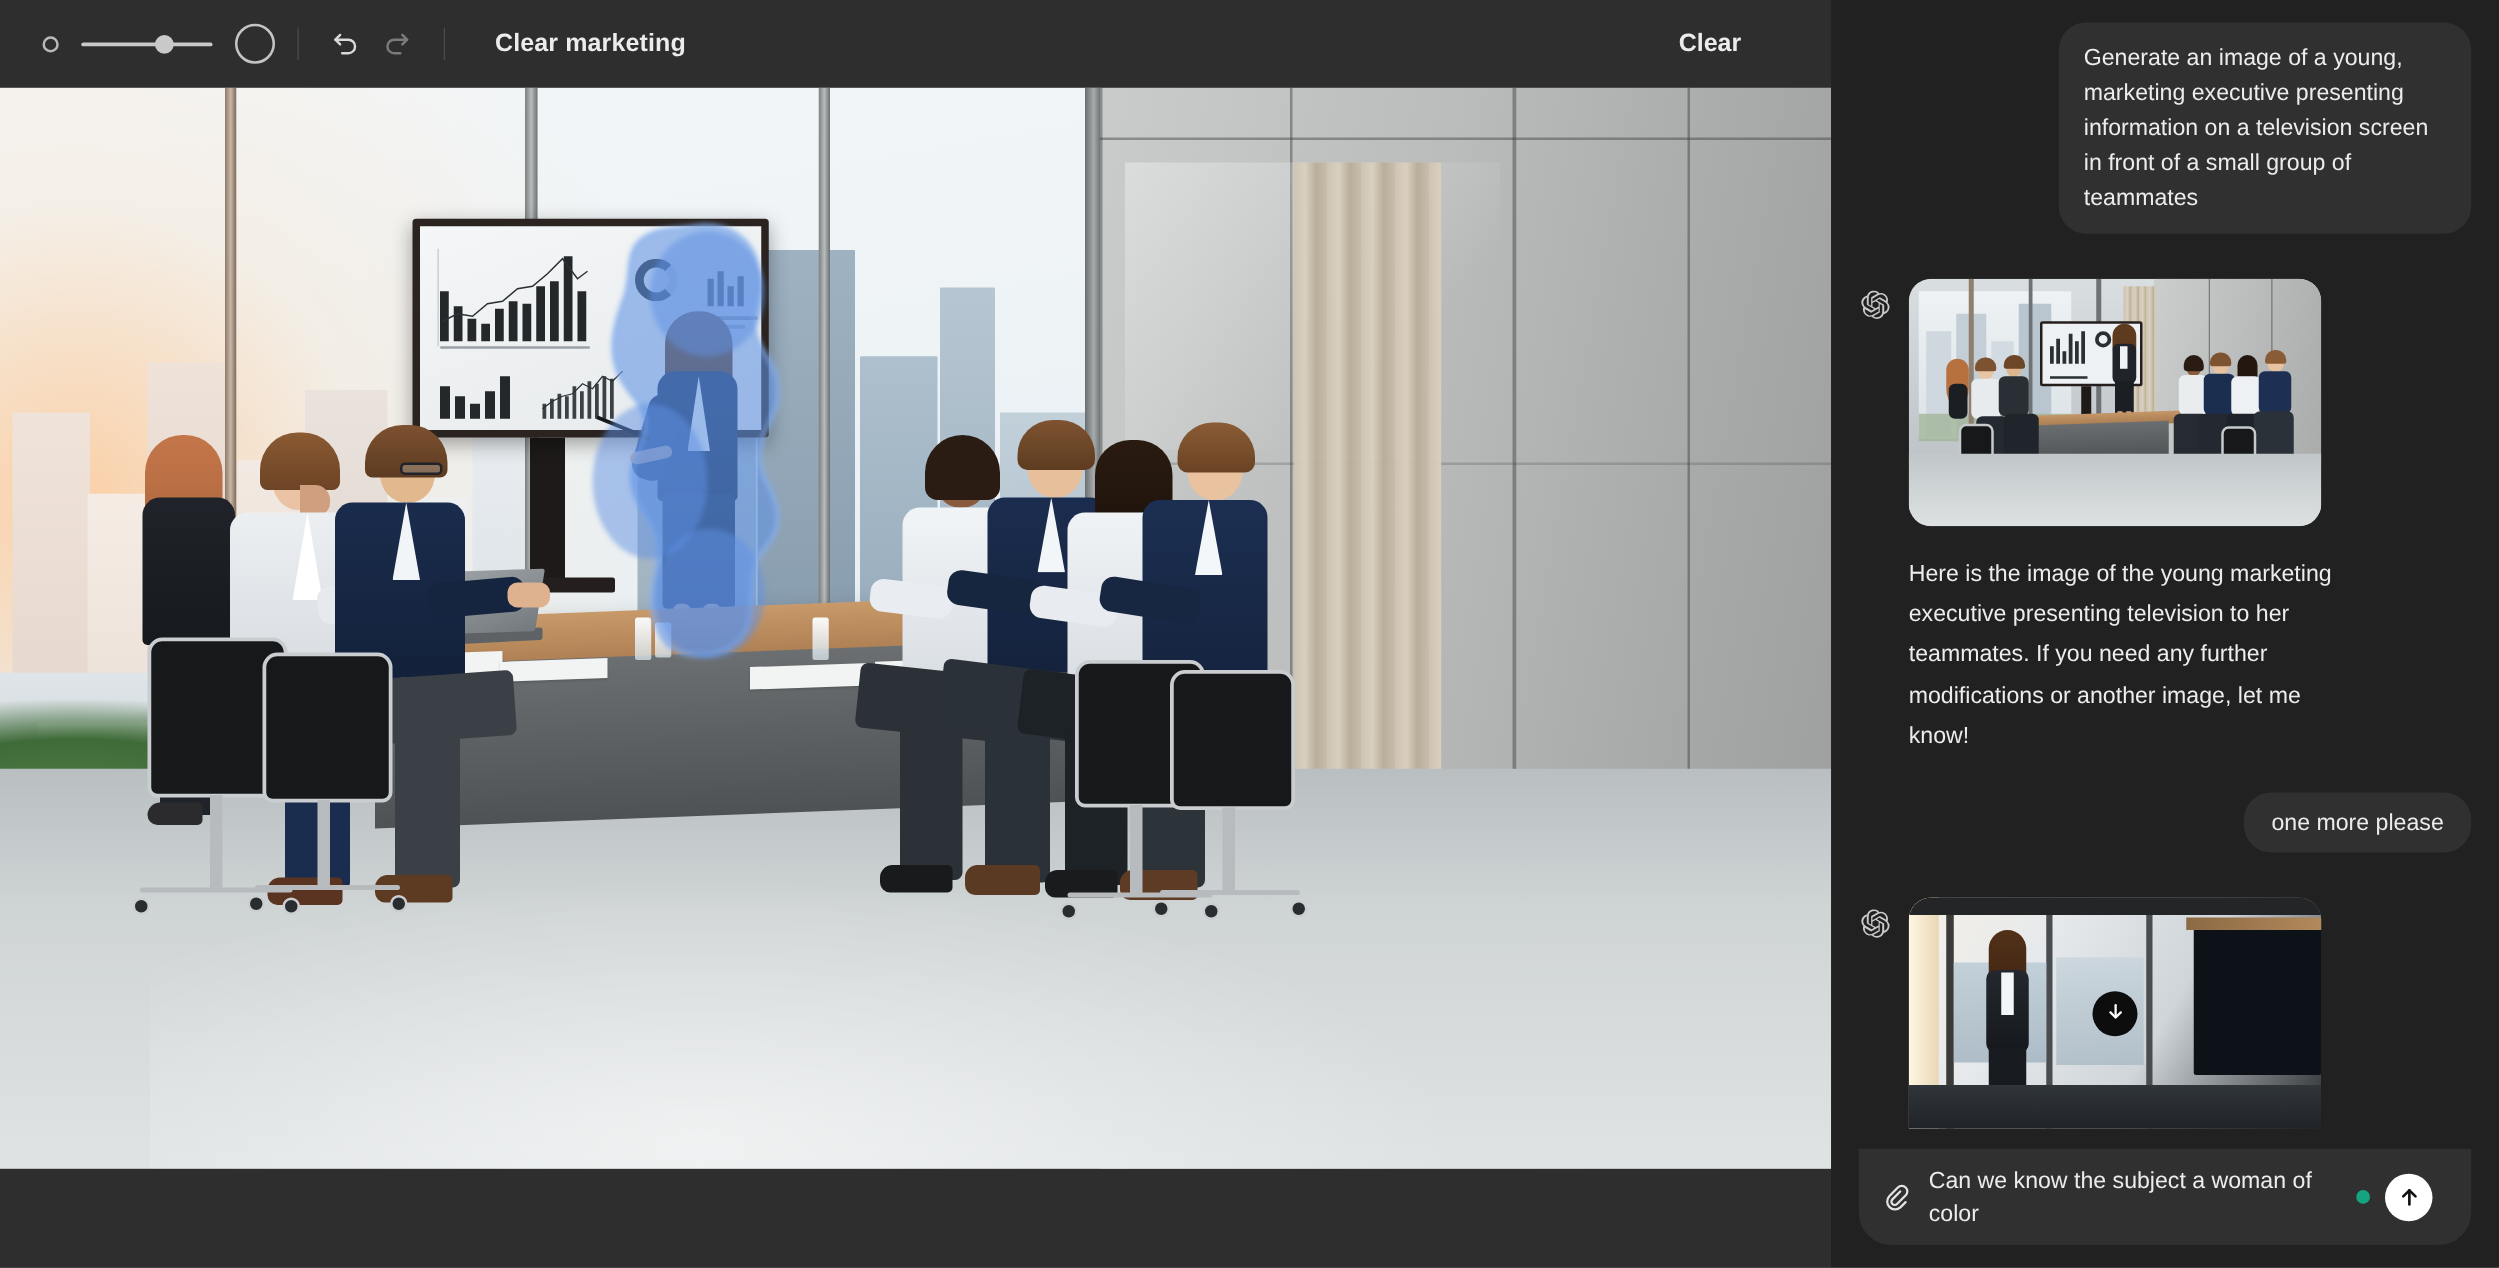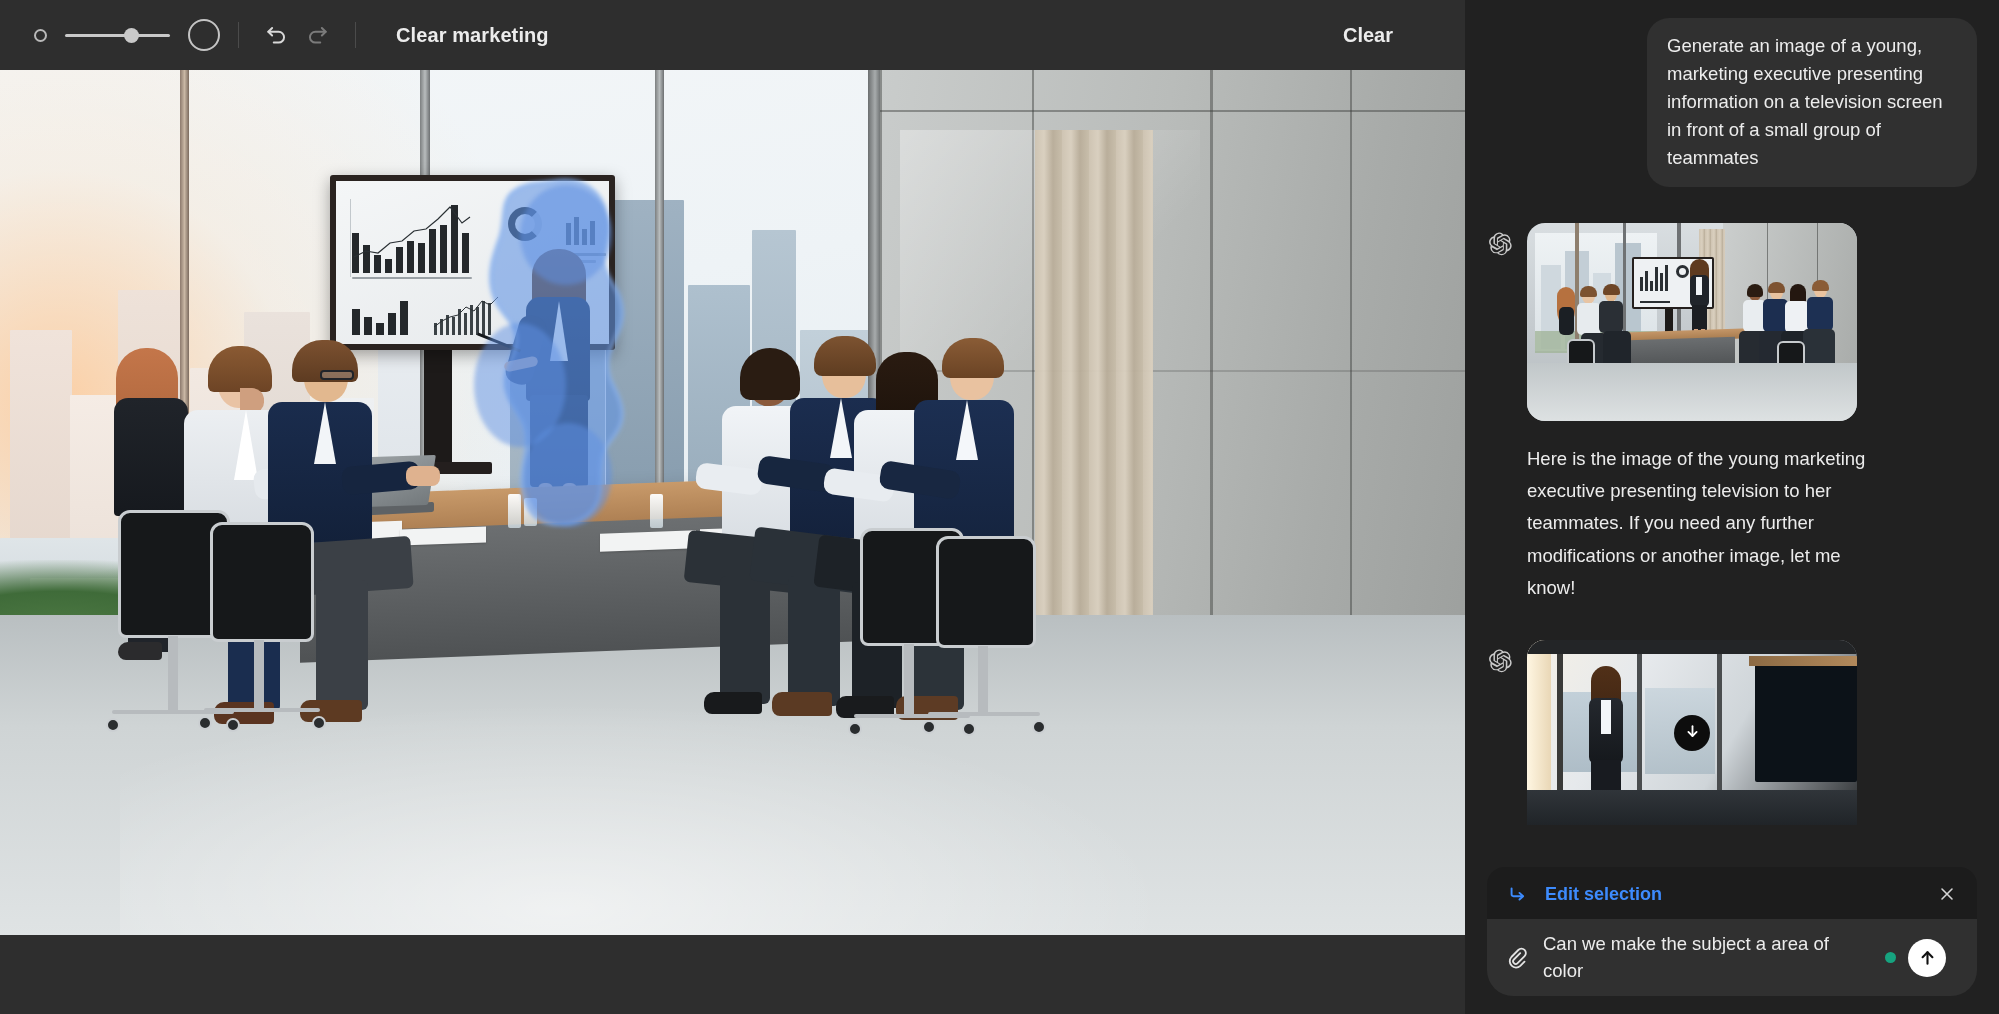--- a/index.html
+++ b/index.html
@@ -777,20 +777,21 @@
 
               <div style="position:absolute;left:0;top:140px;width:330px;height:58px;
                           background:linear-gradient(180deg,#c1c7c9,#dde1e2);"></div>
             </div>
           </div>
 
           <div class="assistant-text">Here is the image of the young marketing executive presenting television to her teammates. If you need any further modifications or another image, let me know!</div>
         </div>
       </div>
 
+      <div class="user-msg-2">one more please</div>
 
       <div class="assistant-row">
         <span class="oai-avatar">
           <svg width="26" height="26" viewBox="0 0 24 24" fill="none">
             <path d="M21.3 10.1a5.2 5.2 0 0 0-.45-4.3 5.3 5.3 0 0 0-5.7-2.54A5.27 5.27 0 0 0 6.2 4.9a5.25 5.25 0 0 0-3.5 2.54 5.28 5.28 0 0 0 .65 6.2 5.21 5.21 0 0 0 .45 4.3 5.3 5.3 0 0 0 5.7 2.54 5.26 5.26 0 0 0 8.94-1.63 5.25 5.25 0 0 0 3.5-2.55 5.28 5.28 0 0 0-.64-6.2Zm-7.9 11.02a3.93 3.93 0 0 1-2.52-.9l.12-.07 4.19-2.42a.68.68 0 0 0 .34-.6v-5.9l1.77 1.03a.06.06 0 0 1 .03.05v4.9a3.95 3.95 0 0 1-3.93 3.91ZM5 17.7a3.9 3.9 0 0 1-.47-2.62l.13.07 4.18 2.42a.68.68 0 0 0 .68 0l5.11-2.95v2.04a.07.07 0 0 1-.02.06l-4.23 2.44A3.95 3.95 0 0 1 5 17.7ZM3.9 8.22a3.92 3.92 0 0 1 2.05-1.72v4.99a.66.66 0 0 0 .33.58l5.1 2.94-1.77 1.02a.07.07 0 0 1-.06 0L5.33 13.6A3.95 3.95 0 0 1 3.9 8.22Zm14.55 3.38-5.11-2.97 1.77-1.02a.07.07 0 0 1 .06 0l4.23 2.44a3.93 3.93 0 0 1-.6 7.09v-4.99a.67.67 0 0 0-.35-.55Zm1.76-2.65-.13-.08-4.17-2.43a.68.68 0 0 0-.69 0L10.12 9.4V7.36a.06.06 0 0 1 .02-.06l4.23-2.44a3.94 3.94 0 0 1 5.85 4.08ZM9.15 12.57 7.38 11.55a.07.07 0 0 1-.03-.05v-4.9a3.94 3.94 0 0 1 6.46-3.02l-.12.07L9.5 6.07a.68.68 0 0 0-.34.6v5.9Zm.96-2.07L12.39 9.2l2.28 1.31v2.63l-2.27 1.31-2.29-1.31V10.5Z" fill="#c9c9c9"></path>
           </svg>
         </span>
         <div class="assistant-body">
           <div class="gen-image-2">
             <div style="position:absolute;inset:0;background:linear-gradient(120deg,#f6f1e6 0%,#e6e9ec 30%,#cfd5d9 60%,#2a2d30 100%);">
@@ -826,42 +827,28 @@
                 <path d="M12 4v12" stroke="#fff" stroke-width="2.3" stroke-linecap="round"></path>
                 <path d="M6.8 11.2 12 16.4l5.2-5.2" stroke="#fff" stroke-width="2.3" stroke-linecap="round" stroke-linejoin="round"></path>
               </svg>
             </div>
           </div>
         </div>
       </div>
     </div>
 
     <div class="composer-wrap">
-      <div class="edit-chip">
-        <span style="display:flex;">
-          <svg width="22" height="22" viewBox="0 0 24 24" fill="none">
-            <path d="M5 6v6.4a2 2 0 0 0 2 2h10" stroke="#3d8bfd" stroke-width="2.1" stroke-linecap="round" stroke-linejoin="round"></path>
-            <path d="M13.6 10.8 17.6 14.4l-4 3.6" stroke="#3d8bfd" stroke-width="2.1" stroke-linecap="round" stroke-linejoin="round"></path>
-          </svg>
-        </span>
-        <span class="label">Edit selection</span>
-        <span class="close">
-          <svg width="20" height="20" viewBox="0 0 24 24" fill="none">
-            <path d="M6 6l12 12M18 6 6 18" stroke="#d6d6d6" stroke-width="1.9" stroke-linecap="round"></path>
-          </svg>
-        </span>
-      </div>
 
       <div class="composer">
         <span class="clip-btn">
           <svg width="24" height="24" viewBox="0 0 24 24" fill="none">
             <path d="M15.2 7.2 8.9 13.5a2.6 2.6 0 0 0 3.7 3.7l7-7a4.4 4.4 0 1 0-6.3-6.2l-6.9 7a6.3 6.3 0 0 0 8.9 8.9l4.2-4.2" stroke="#e3e3e3" stroke-width="1.8" stroke-linecap="round" stroke-linejoin="round"></path>
           </svg>
         </span>
-        <span class="composer-input" placeholder="Message ChatGPT">Can we make the subject a area of color</span>
+        <span class="composer-input" placeholder="Message ChatGPT">Can we know the subject a woman of color</span>
         <span class="green-dot"></span>
         <span class="send-btn">
           <svg width="21" height="21" viewBox="0 0 24 24" fill="none">
             <path d="M12 19V6" stroke="#111" stroke-width="2.4" stroke-linecap="round"></path>
             <path d="M6.4 11.6 12 6l5.6 5.6" stroke="#111" stroke-width="2.4" stroke-linecap="round" stroke-linejoin="round"></path>
           </svg>
         </span>
       </div>
     </div>
   </div>

